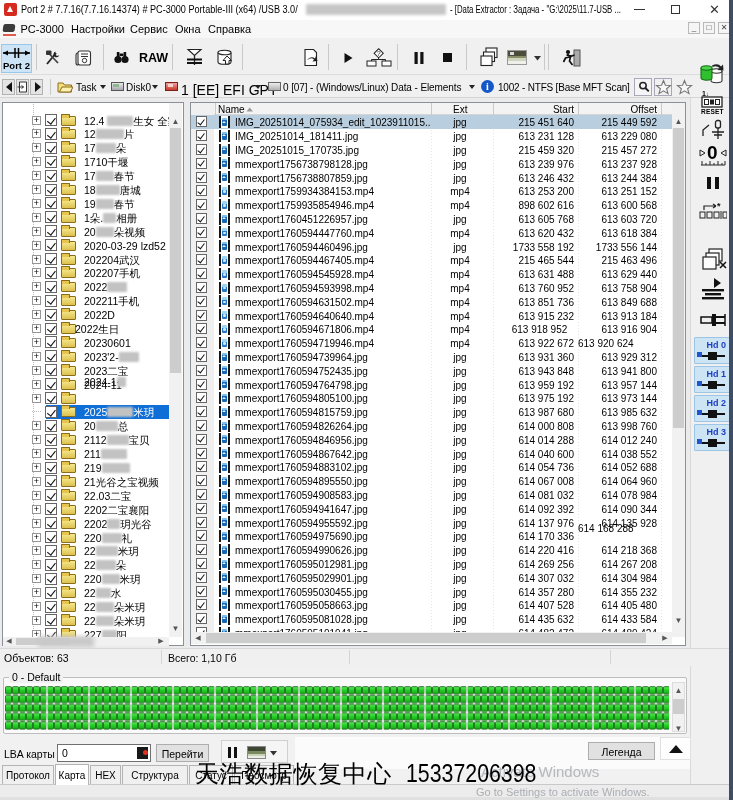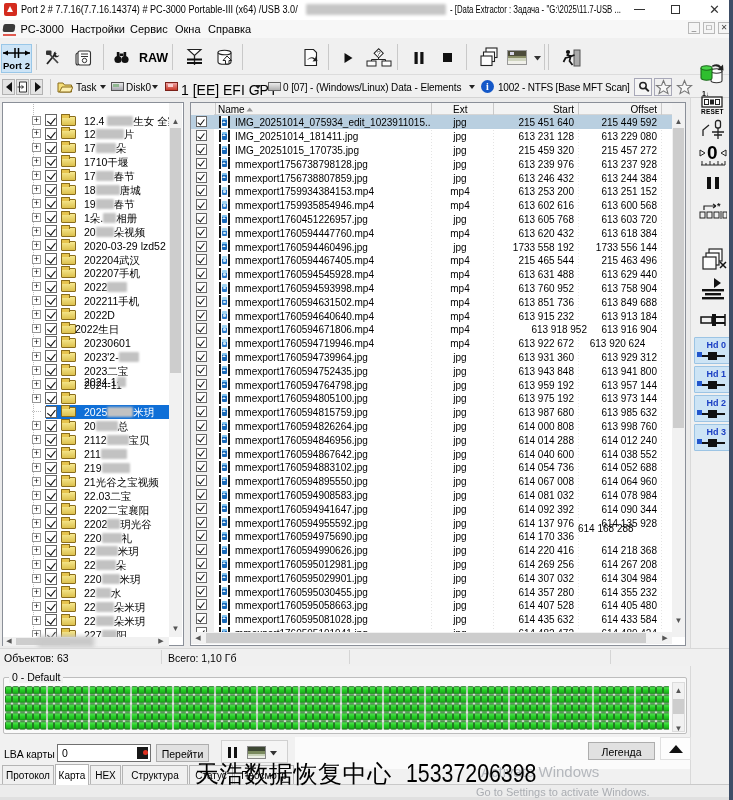--- a/index.html
+++ b/index.html
@@ -451,21 +451,21 @@
 <div class="abs lrow" style="left:44px;top:71.4px;width:195px;overflow:hidden">mmexport1759934384153.mp4</div>
 <div class="abs lrow" style="left:238px;top:71.4px;width:62px;text-align:center">mp4</div>
 <div class="abs lrow" style="left:302px;top:71.4px;width:81px;text-align:right">613 253 200</div>
 <div class="abs lrow" style="left:387px;top:71.4px;width:79px;text-align:right">613 251 152</div>
 <div class="abs cbs" style="left:5px;top:84.2px"></div>
 <div class="abs ficon" style="left:28px;top:83.7px">
       <div class="fpic mp4pic"></div>
     </div>
 <div class="abs lrow" style="left:44px;top:85.2px;width:195px;overflow:hidden">mmexport1759935854946.mp4</div>
 <div class="abs lrow" style="left:238px;top:85.2px;width:62px;text-align:center">mp4</div>
-<div class="abs lrow" style="left:302px;top:85.2px;width:81px;text-align:right">613 602 616</div>
+<div class="abs lrow" style="left:302px;top:85.2px;width:81px;text-align:right">898 602 616</div>
 <div class="abs lrow" style="left:387px;top:85.2px;width:79px;text-align:right">613 600 568</div>
 <div class="abs cbs" style="left:5px;top:98.0px"></div>
 <div class="abs ficon" style="left:28px;top:97.5px">
       <div class="fpic jpgpic"></div>
     </div>
 <div class="abs lrow" style="left:44px;top:99.0px;width:195px;overflow:hidden">mmexport1760451226957.jpg</div>
 <div class="abs lrow" style="left:238px;top:99.0px;width:62px;text-align:center">jpg</div>
 <div class="abs lrow" style="left:302px;top:99.0px;width:81px;text-align:right">613 605 768</div>
 <div class="abs lrow" style="left:387px;top:99.0px;width:79px;text-align:right">613 603 720</div>
 <div class="abs cbs" style="left:5px;top:111.8px"></div>
@@ -523,30 +523,30 @@
 <div class="abs lrow" style="left:44px;top:195.6px;width:195px;overflow:hidden">mmexport1760594640640.mp4</div>
 <div class="abs lrow" style="left:238px;top:195.6px;width:62px;text-align:center">mp4</div>
 <div class="abs lrow" style="left:302px;top:195.6px;width:81px;text-align:right">613 915 232</div>
 <div class="abs lrow" style="left:387px;top:195.6px;width:79px;text-align:right">613 913 184</div>
 <div class="abs cbs" style="left:5px;top:208.4px"></div>
 <div class="abs ficon" style="left:28px;top:207.9px">
       <div class="fpic mp4pic"></div>
     </div>
 <div class="abs lrow" style="left:44px;top:209.4px;width:195px;overflow:hidden">mmexport1760594671806.mp4</div>
 <div class="abs lrow" style="left:238px;top:209.4px;width:62px;text-align:center">mp4</div>
-<div class="abs lrow" style="left:315px;top:209.4px;width:81px;text-align:right">613 918 952</div>
+<div class="abs lrow" style="left:308px;top:209.4px;width:81px;text-align:center">613 918 952</div>
 <div class="abs lrow" style="left:387px;top:209.4px;width:79px;text-align:right">613 916 904</div>
 <div class="abs cbs" style="left:5px;top:222.2px"></div>
 <div class="abs ficon" style="left:28px;top:221.7px">
       <div class="fpic mp4pic"></div>
     </div>
 <div class="abs lrow" style="left:44px;top:223.2px;width:195px;overflow:hidden">mmexport1760594719946.mp4</div>
 <div class="abs lrow" style="left:238px;top:223.2px;width:62px;text-align:center">mp4</div>
 <div class="abs lrow" style="left:302px;top:223.2px;width:81px;text-align:right">613 922 672</div>
-<div class="abs lrow" style="left:387px;top:223.2px;width:79px;text-align:center">613 920 624</div>
+<div class="abs lrow" style="left:387px;top:223.2px;width:79px;text-align:left">613 920 624</div>
 <div class="abs cbs" style="left:5px;top:236.0px"></div>
 <div class="abs ficon" style="left:28px;top:235.5px">
       <div class="fpic jpgpic"></div>
     </div>
 <div class="abs lrow" style="left:44px;top:237.0px;width:195px;overflow:hidden">mmexport1760594739964.jpg</div>
 <div class="abs lrow" style="left:238px;top:237.0px;width:62px;text-align:center">jpg</div>
 <div class="abs lrow" style="left:302px;top:237.0px;width:81px;text-align:right">613 931 360</div>
 <div class="abs lrow" style="left:387px;top:237.0px;width:79px;text-align:right">613 929 312</div>
 <div class="abs cbs" style="left:5px;top:249.8px"></div>
 <div class="abs ficon" style="left:28px;top:249.3px">

